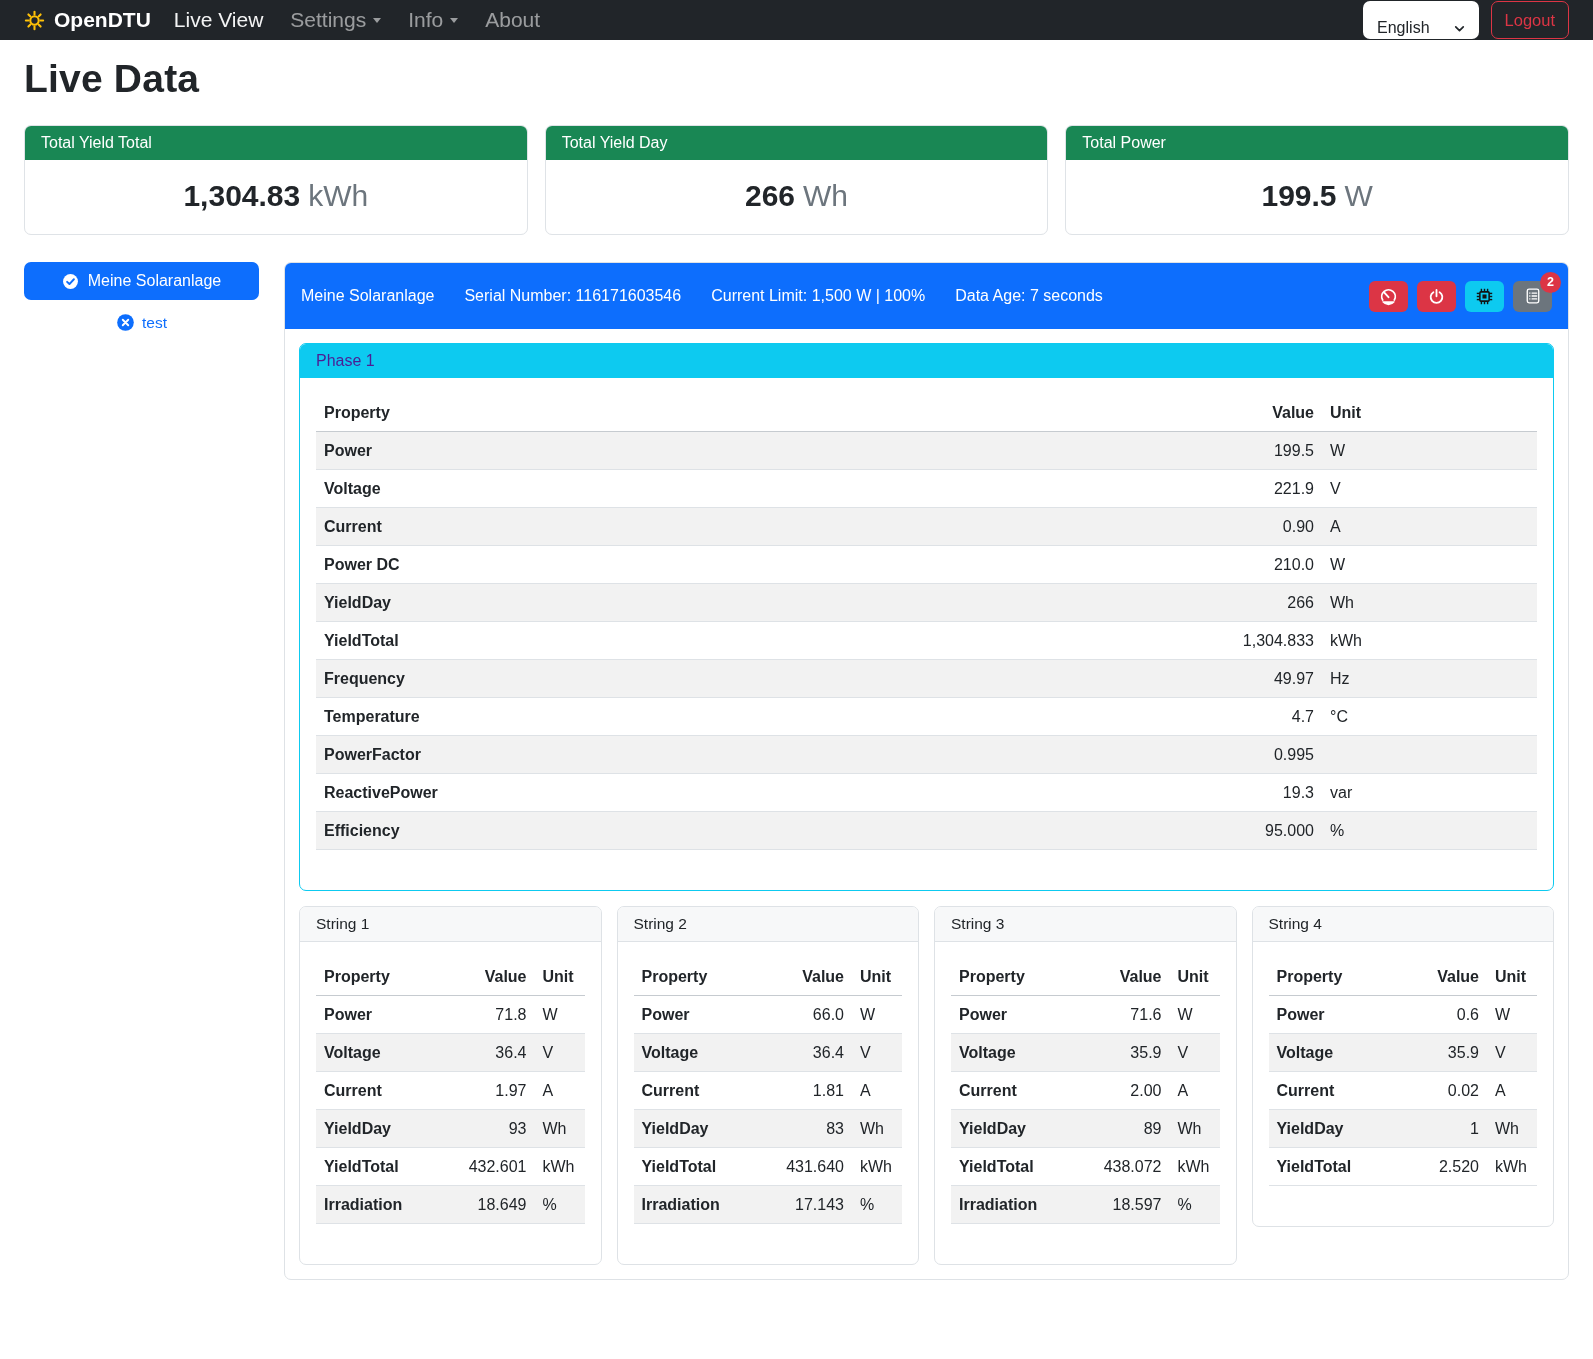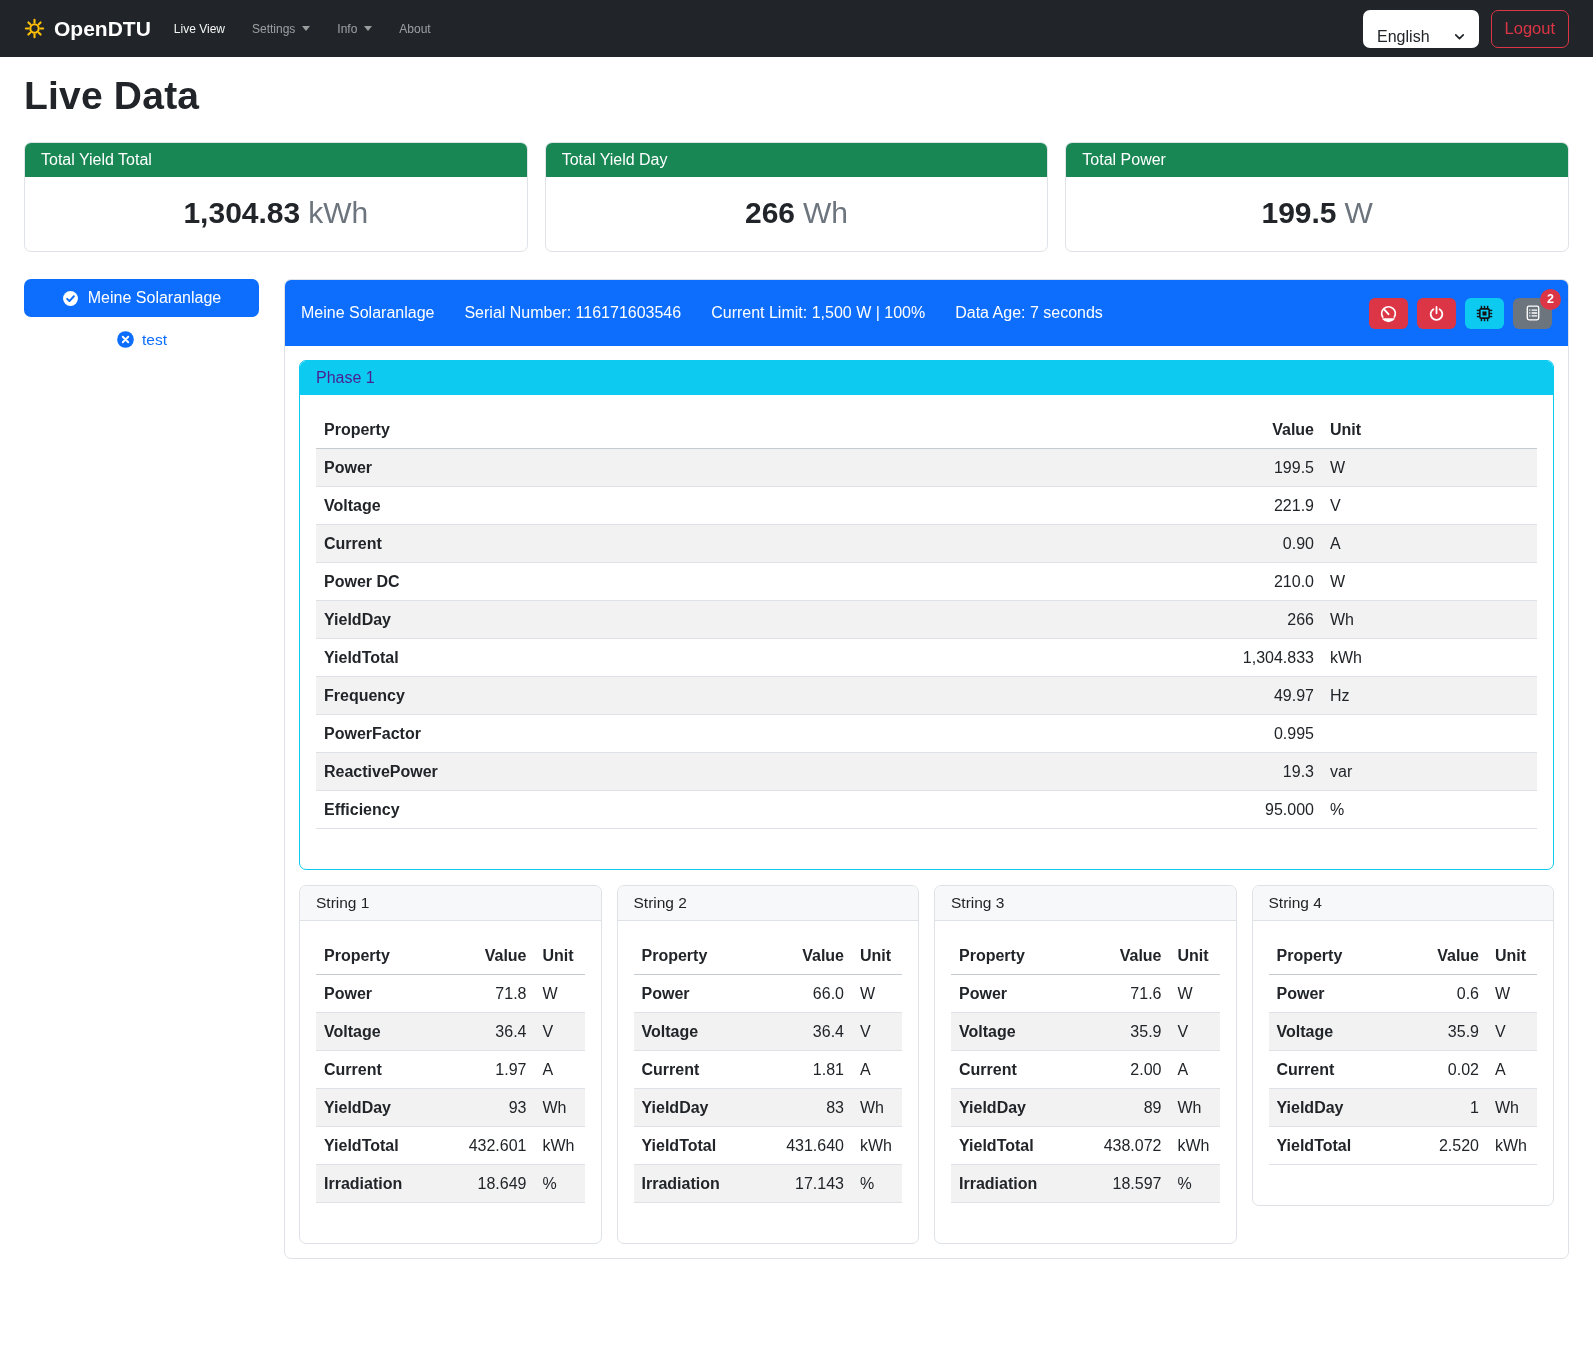--- a/index.html
+++ b/index.html
@@ -5,26 +5,26 @@
   * { margin:0; padding:0; box-sizing:border-box; }
   html,body { background:#fff; }
   body {
     width:1593px;
     font-family:"Liberation Sans","DejaVu Sans",sans-serif;
     color:#212529;
     font-size:16px;
   }
   
   .navbar {
-    height:57px; background:#212529; display:flex; align-items:center;
+    height:40px; background:#212529; display:flex; align-items:center;
     padding:0 24px; color:#fff;
   }
   .brand { display:flex; align-items:center; gap:9px; font-size:21px; font-weight:700; color:#fff; }
   .nav-links { display:flex; align-items:center; gap:27px; margin-left:23px; }
-  .nav-link { color:rgba(255,255,255,.55); font-size:12px; cursor:pointer; display:flex; align-items:center; }
+  .nav-link { color:rgba(255,255,255,.55); font-size:21px; cursor:pointer; display:flex; align-items:center; }
   .nav-link.active { color:rgba(255,255,255,.95); }
   .caret { display:inline-block; margin-left:7px; border-top:5px solid; border-left:4.5px solid transparent; border-right:4.5px solid transparent; }
   .nav-right { margin-left:auto; display:flex; align-items:center; gap:12px; }
   .lang-select {
     background:#fff; color:#212529; border-radius:7px; height:38px; padding:16px 12px 0 14px;
     display:flex; align-items:center; gap:22px; font-size:16px; cursor:pointer;
   }
   .logout-btn {
     background:transparent; border:1px solid #dc3545; color:#dc3545; border-radius:7px;
     height:38px; padding:0 13px; font-size:16.5px; font-family:inherit; cursor:pointer;
@@ -297,20 +297,25 @@
                     <td class="prop">YieldTotal</td>
                     <td class="val">1,304.833</td>
                     <td class="unit">kWh</td>
                   </tr>
                 <tr>
                     <td class="prop">Frequency</td>
                     <td class="val">49.97</td>
                     <td class="unit">Hz</td>
                   </tr>
                 <tr>
+                    <td class="prop">Temperature</td>
+                    <td class="val">4.7</td>
+                    <td class="unit">°C</td>
+                  </tr>
+                <tr>
                     <td class="prop">PowerFactor</td>
                     <td class="val">0.995</td>
                     <td class="unit"></td>
                   </tr>
                 <tr>
                     <td class="prop">ReactivePower</td>
                     <td class="val">19.3</td>
                     <td class="unit">var</td>
                   </tr>
                 <tr>

